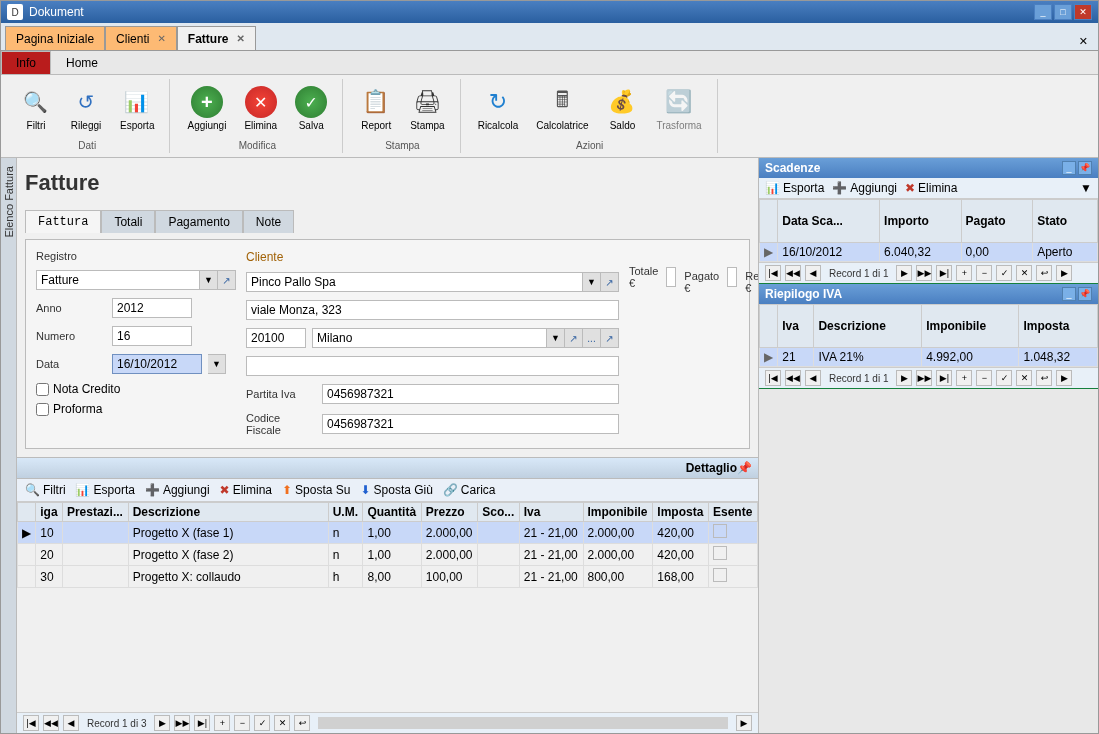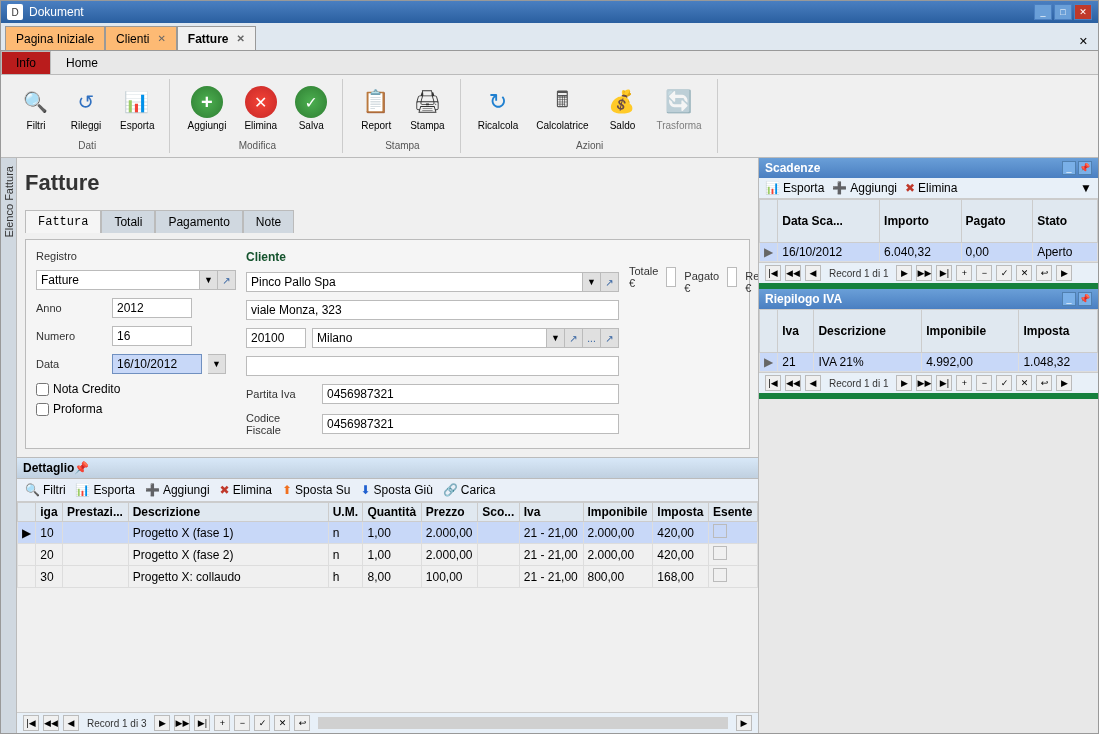--- a/index.html
+++ b/index.html
@@ -66,29 +66,29 @@
     .form-row { display: flex; align-items: center; gap: 6px; margin-bottom: 2px; }
     .form-label { font-size: 11px; color: #333; width: 70px; }
     .form-input { border: 1px solid #bbb; background: white; padding: 2px 4px; font-size: 12px; height: 20px; }
     .form-input.w100 { width: 100%; }
     .form-input.highlight { background: #c8d8f8; border-color: #7090c0; }
     .select-with-btn { display: flex; align-items: center; gap: 0; }
     .select-with-btn .form-input { flex: 1; }
     .select-arrow { width: 18px; height: 20px; border: 1px solid #bbb; border-left: none; background: #e0e0e0; display: flex; align-items: center; justify-content: center; cursor: pointer; font-size: 9px; }
     .select-link { width: 18px; height: 20px; border: 1px solid #bbb; border-left: none; background: #e0e0e0; display: flex; align-items: center; justify-content: center; cursor: pointer; font-size: 10px; color: #3060a0; }
     .checkbox-row { display: flex; align-items: center; gap: 4px; }
-    .form-label-blue { font-size: 12px; color: #14532d; font-weight: bold; }
+    .form-label-blue { font-size: 12px; color: #a16207; font-weight: normal; }
     .totale-section { display: flex; flex-direction: row; gap: 8px; margin-top: 10px; }
     .totale-row { display: flex; justify-content: space-between; align-items: center; }
     .totale-label { font-size: 11px; color: #333; }
     .totale-value { font-size: 12px; text-align: right; border: 1px solid #bbb; background: white; padding: 2px 4px; width: 80px; }
 
     
     .right-panels { width: 340px; display: flex; flex-direction: column; gap: 0; border-left: 1px solid #bbb; }
-    .panel { border-bottom: 6px solid #15803d; display: flex; flex-direction: column; justify-content: space-between; }
+    .panel { border-bottom: 1px solid #15803d; display: flex; flex-direction: column; justify-content: space-between; }
     .panel-header { background: linear-gradient(to bottom, #6a9fd8, #4a7fc1); color: white; padding: 3px 6px; display: flex; align-items: center; justify-content: space-between; }
     .panel-title { font-size: 12px; font-weight: bold; }
     .panel-controls { display: flex; gap: 2px; }
     .panel-btn { width: 14px; height: 14px; background: #7ab0e8; border: 1px solid #5080b0; color: white; font-size: 9px; display: flex; align-items: center; justify-content: center; cursor: pointer; }
     .panel-toolbar { background: #e8f0f8; padding: 3px 6px; display: flex; gap: 8px; align-items: center; border-bottom: 1px solid #ccc; }
     .panel-toolbar-btn { display: flex; align-items: center; gap: 3px; cursor: pointer; font-size: 11px; }
     .mini-icon { font-size: 12px; }
     .mini-icon-green { color: #2a8a2a; }
     .mini-icon-red { color: #c0392b; }
     .mini-icon-blue { color: #2050a0; }
@@ -99,21 +99,21 @@
     .data-table td { border: 1px solid #ddd; padding: 2px 4px; }
     .data-table tr.selected td { background: #c8d8f8; }
     .data-table td.row-indicator { width: 14px; text-align: center; color: #666; }
     .table-container { overflow-x: auto; overflow-y: auto; max-height: 90px; }
     .panel-nav { background: #e8f0f8; padding: 2px 6px; display: flex; align-items: center; gap: 4px; font-size: 10px; border-top: 1px solid #ccc; }
     .nav-btn { width: 16px; height: 16px; border: 1px solid #bbb; background: #f0f0f0; display: flex; align-items: center; justify-content: center; cursor: pointer; font-size: 9px; }
     .nav-label { font-size: 10px; color: #333; margin: 0 4px; }
 
     
     .detail-section { border-top: 1px solid #bbb; background: #f0f0f0; display: flex; flex-direction: column; flex: 1; }
-    .detail-header { background: linear-gradient(to bottom, #d8e8f8, #c0d0e0); padding: 3px 6px; display: flex; align-items: center; justify-content: flex-start; border-bottom: 1px solid #bbb; }
+    .detail-header { background: linear-gradient(to bottom, #d8e8f8, #c0d0e0); padding: 3px 6px; display: flex; align-items: center; justify-content: flex-end; border-bottom: 1px solid #bbb; }
     .detail-title { font-size: 12px; font-weight: bold; }
     .detail-toolbar { padding: 4px 8px; display: flex; gap: 10px; align-items: center; background: #eaf0f8; border-bottom: 1px solid #ccc; }
     .detail-table-container { overflow: auto; flex: 1; }
     .detail-table { width: 100%; border-collapse: collapse; font-size: 11px; }
     .detail-table th { background: #e0e8f0; border: 1px solid #ccc; padding: 2px 4px; text-align: left; white-space: nowrap; }
     .detail-table td { border: 1px solid #ddd; padding: 2px 4px; white-space: nowrap; }
     .detail-table tr.selected td { background: #c8d8f8; }
     .detail-nav { background: #e8f0f8; padding: 2px 6px; display: flex; align-items: center; gap: 4px; font-size: 10px; border-top: 1px solid #ccc; }
     .scrollbar-h { flex: 1; height: 12px; background: #d0d0d0; margin: 0 4px; }
     .checkbox-cell { width: 14px; height: 14px; border: 1px solid #bbb; display: inline-block; }

